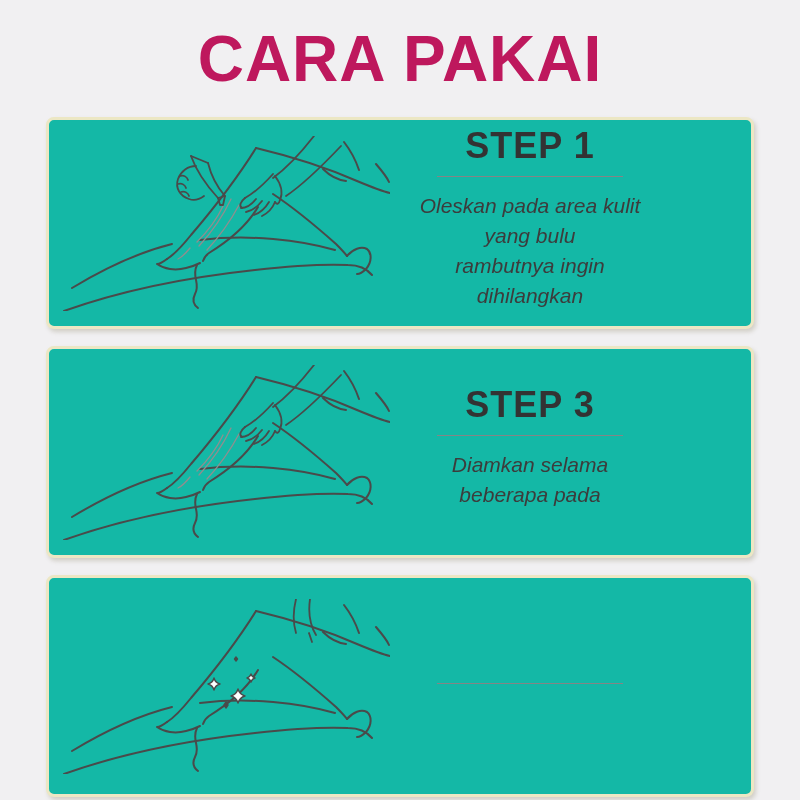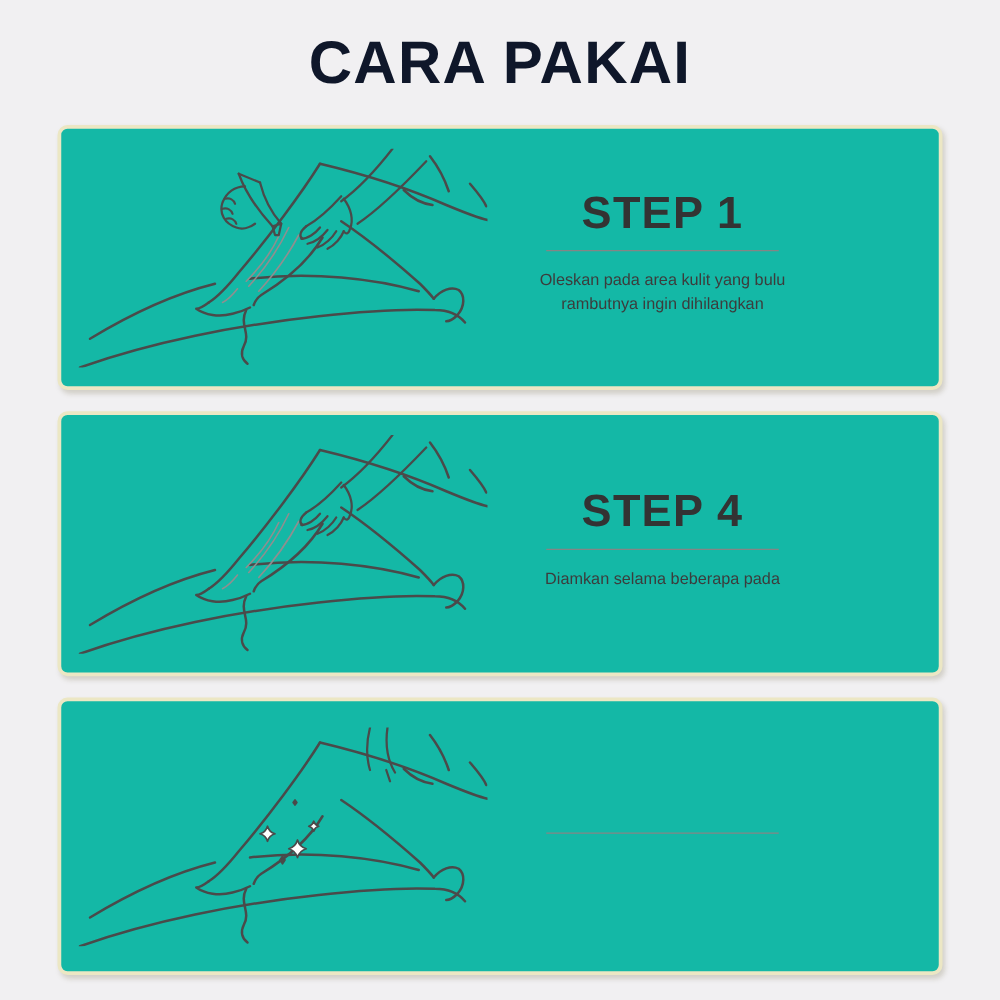--- a/index.html
+++ b/index.html
@@ -7,25 +7,25 @@
     width:800px;height:800px;
     background:#f1f0f2;
     font-family:"Liberation Sans", sans-serif;
     overflow:hidden;
   }
   .page{width:800px;height:800px;}
   .page-title{
     margin:0;
     padding-top:26px;
     text-align:center;
-    font-size:48px;
+    font-size:64px;
     line-height:1.05;
     font-weight:800;
     letter-spacing:1px;
-    color:#0f172a;
+    color:#be185d;
   }
   .cards{
     width:708px;
     margin:24px auto 0;
   }
   .card{
     box-sizing:border-box;
     height:212px;
     background:#14b8a6;
     border:3px solid #ece7c4;
@@ -56,24 +56,25 @@
     color:#333333;
   }
   .step-divider{
     width:186px;
     height:0;
     border-top:1.6px solid #858585;
     margin:9px auto 14px;
   }
   .step-desc{
     margin:11px;
-    font-size:13px;
+    font-size:21px;
     line-height:1.42;
     color:#3c3c3c;
     white-space:pre-line;
+    font-style:italic;
   }
   svg{display:block;}
 </style>
 </head>
 <body>
 
 <svg width="0" height="0" style="position:absolute" aria-hidden="true">
   <defs>
     <g id="legs-base" fill="none" stroke="#4a4a4a" stroke-width="2" stroke-linecap="round" stroke-linejoin="round">
 
@@ -172,21 +173,21 @@
 
     <section class="card">
       <div class="illus">
         <svg width="330" height="175" viewBox="0 0 330 175">
           <use href="#legs-base"></use>
           <use href="#cream-streaks"></use>
           <use href="#arm-hand-on-shin"></use>
         </svg>
       </div>
       <div class="text-col">
-        <h2 class="step-label">STEP 4</h2>
+        <h2 class="step-label">STEP 3</h2>
         <div class="step-divider"></div>
         <p class="step-desc">Diamkan selama beberapa pada</p>
       </div>
     </section>
 
     <section class="card last">
       <div class="illus">
         <svg width="330" height="175" viewBox="0 0 330 175">
           <use href="#legs-base"></use>
           <g fill="none" stroke="#4a4a4a" stroke-width="1.8" stroke-linecap="round">

